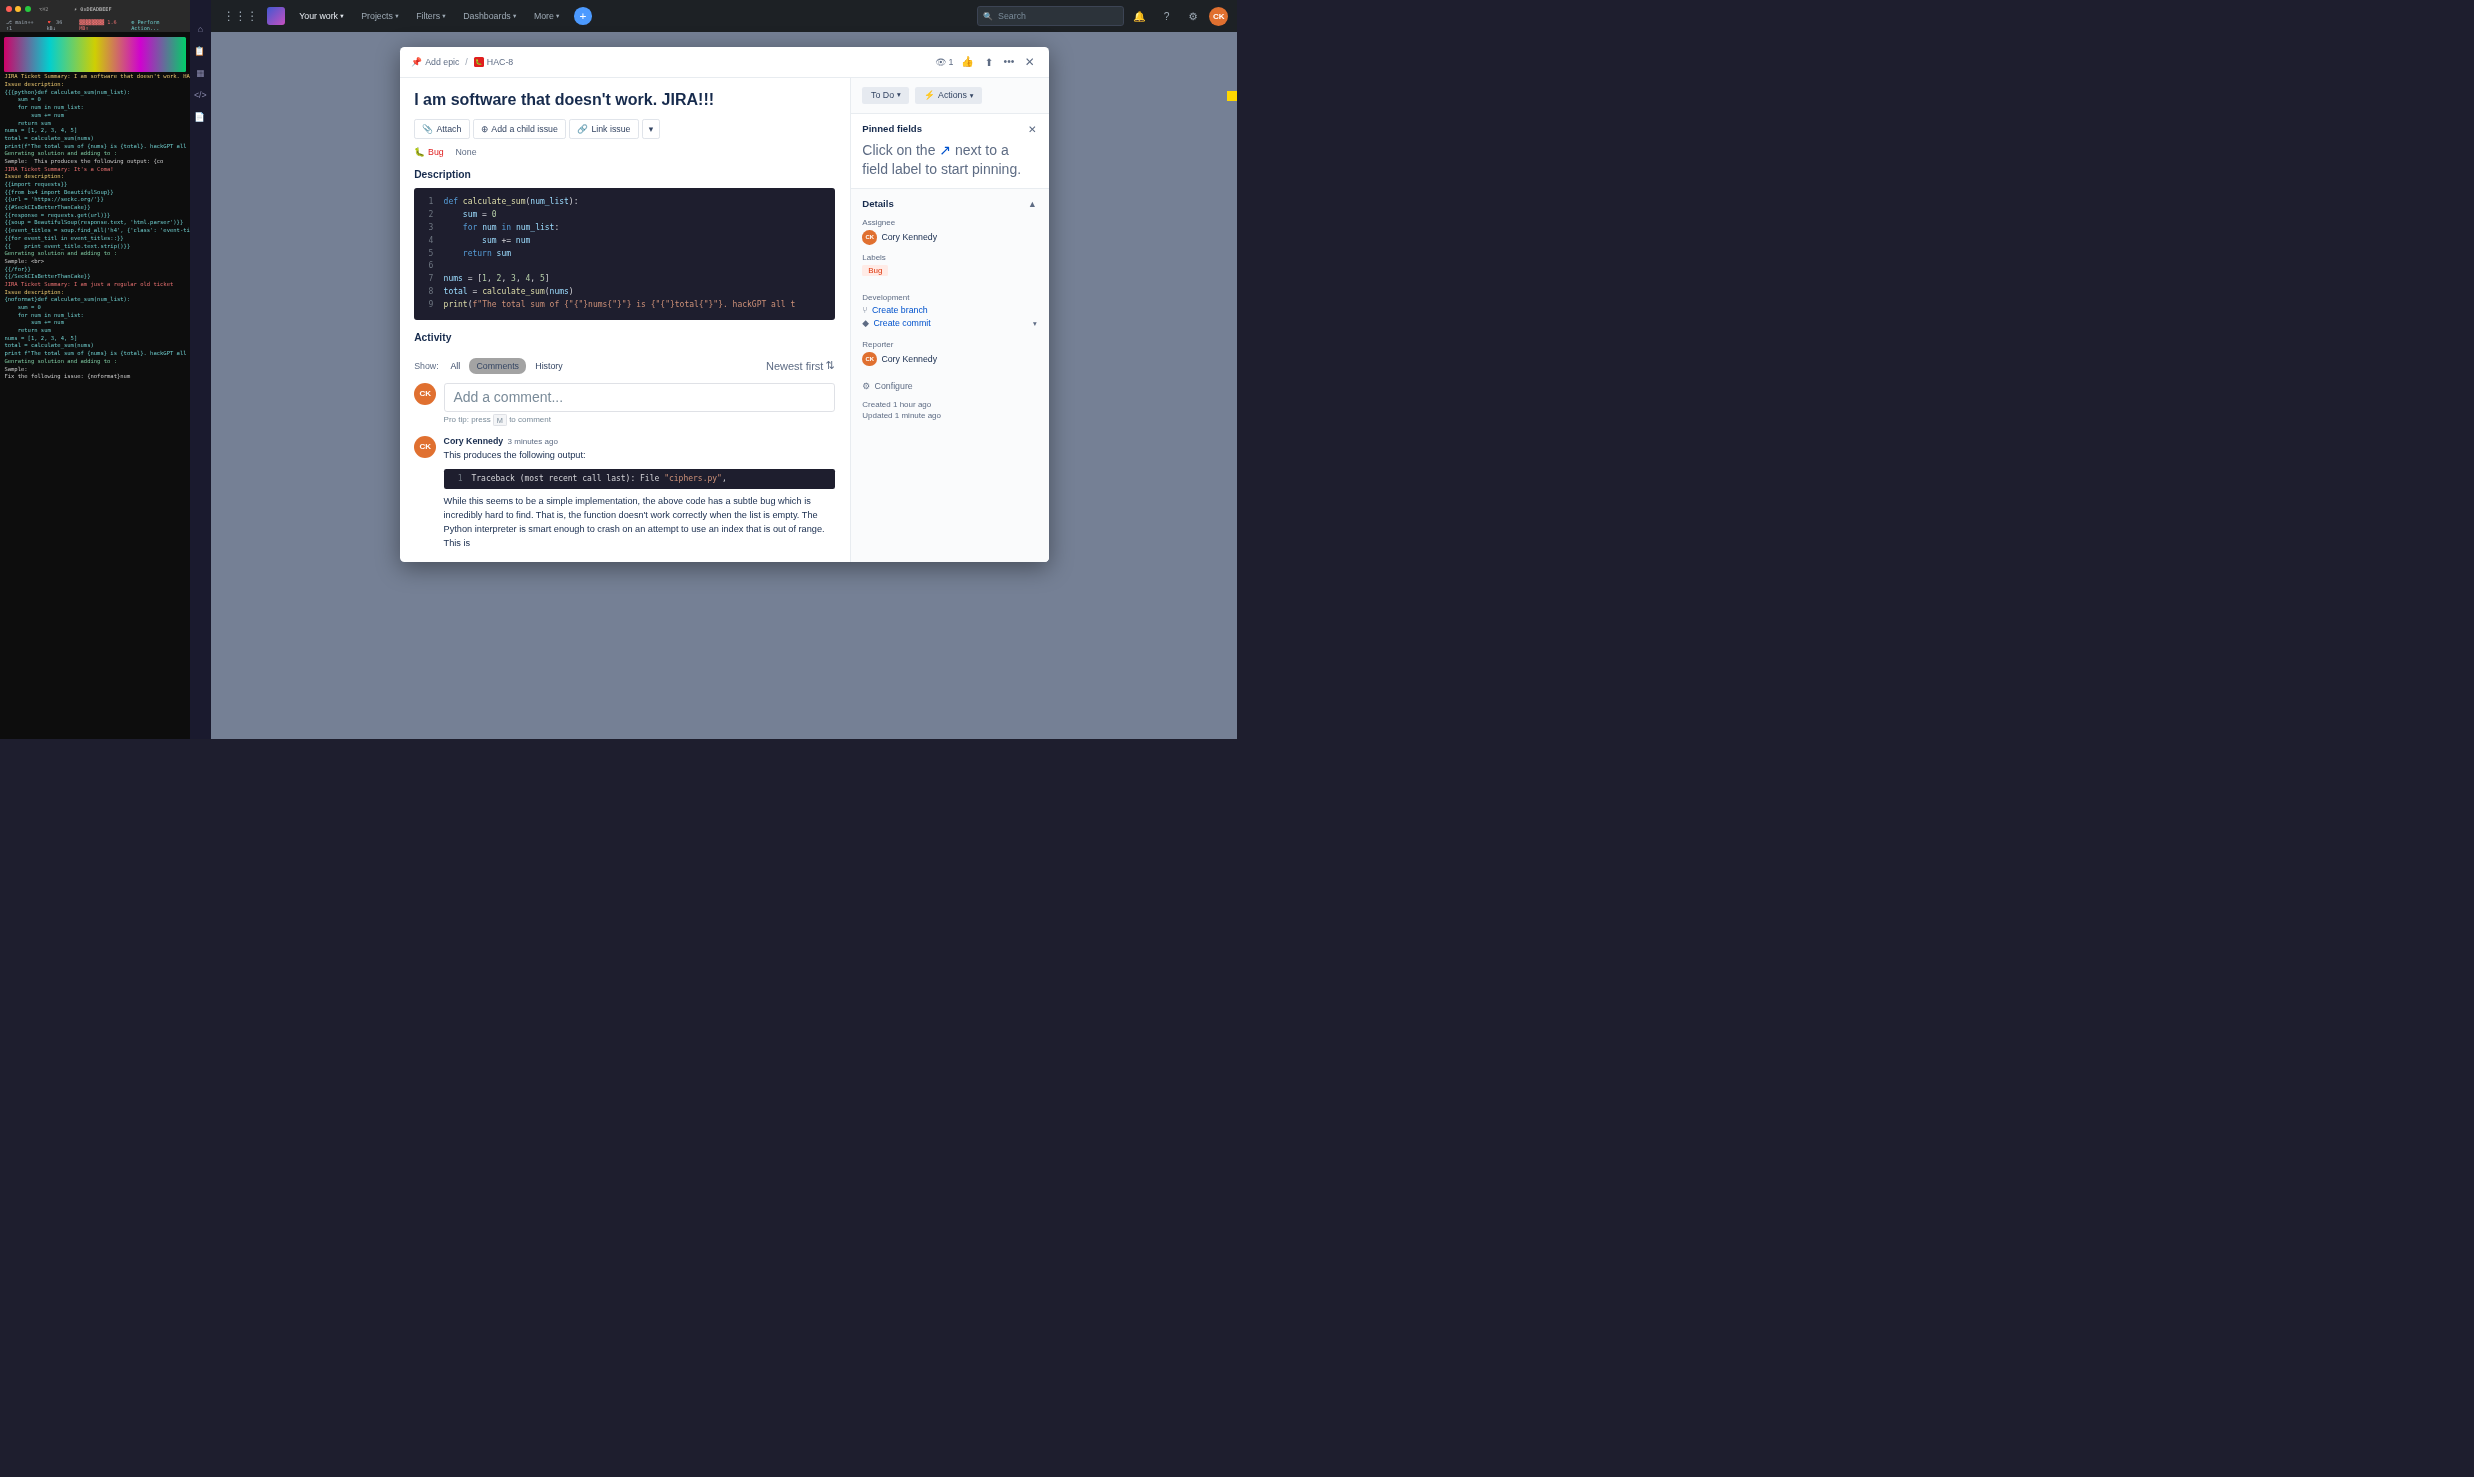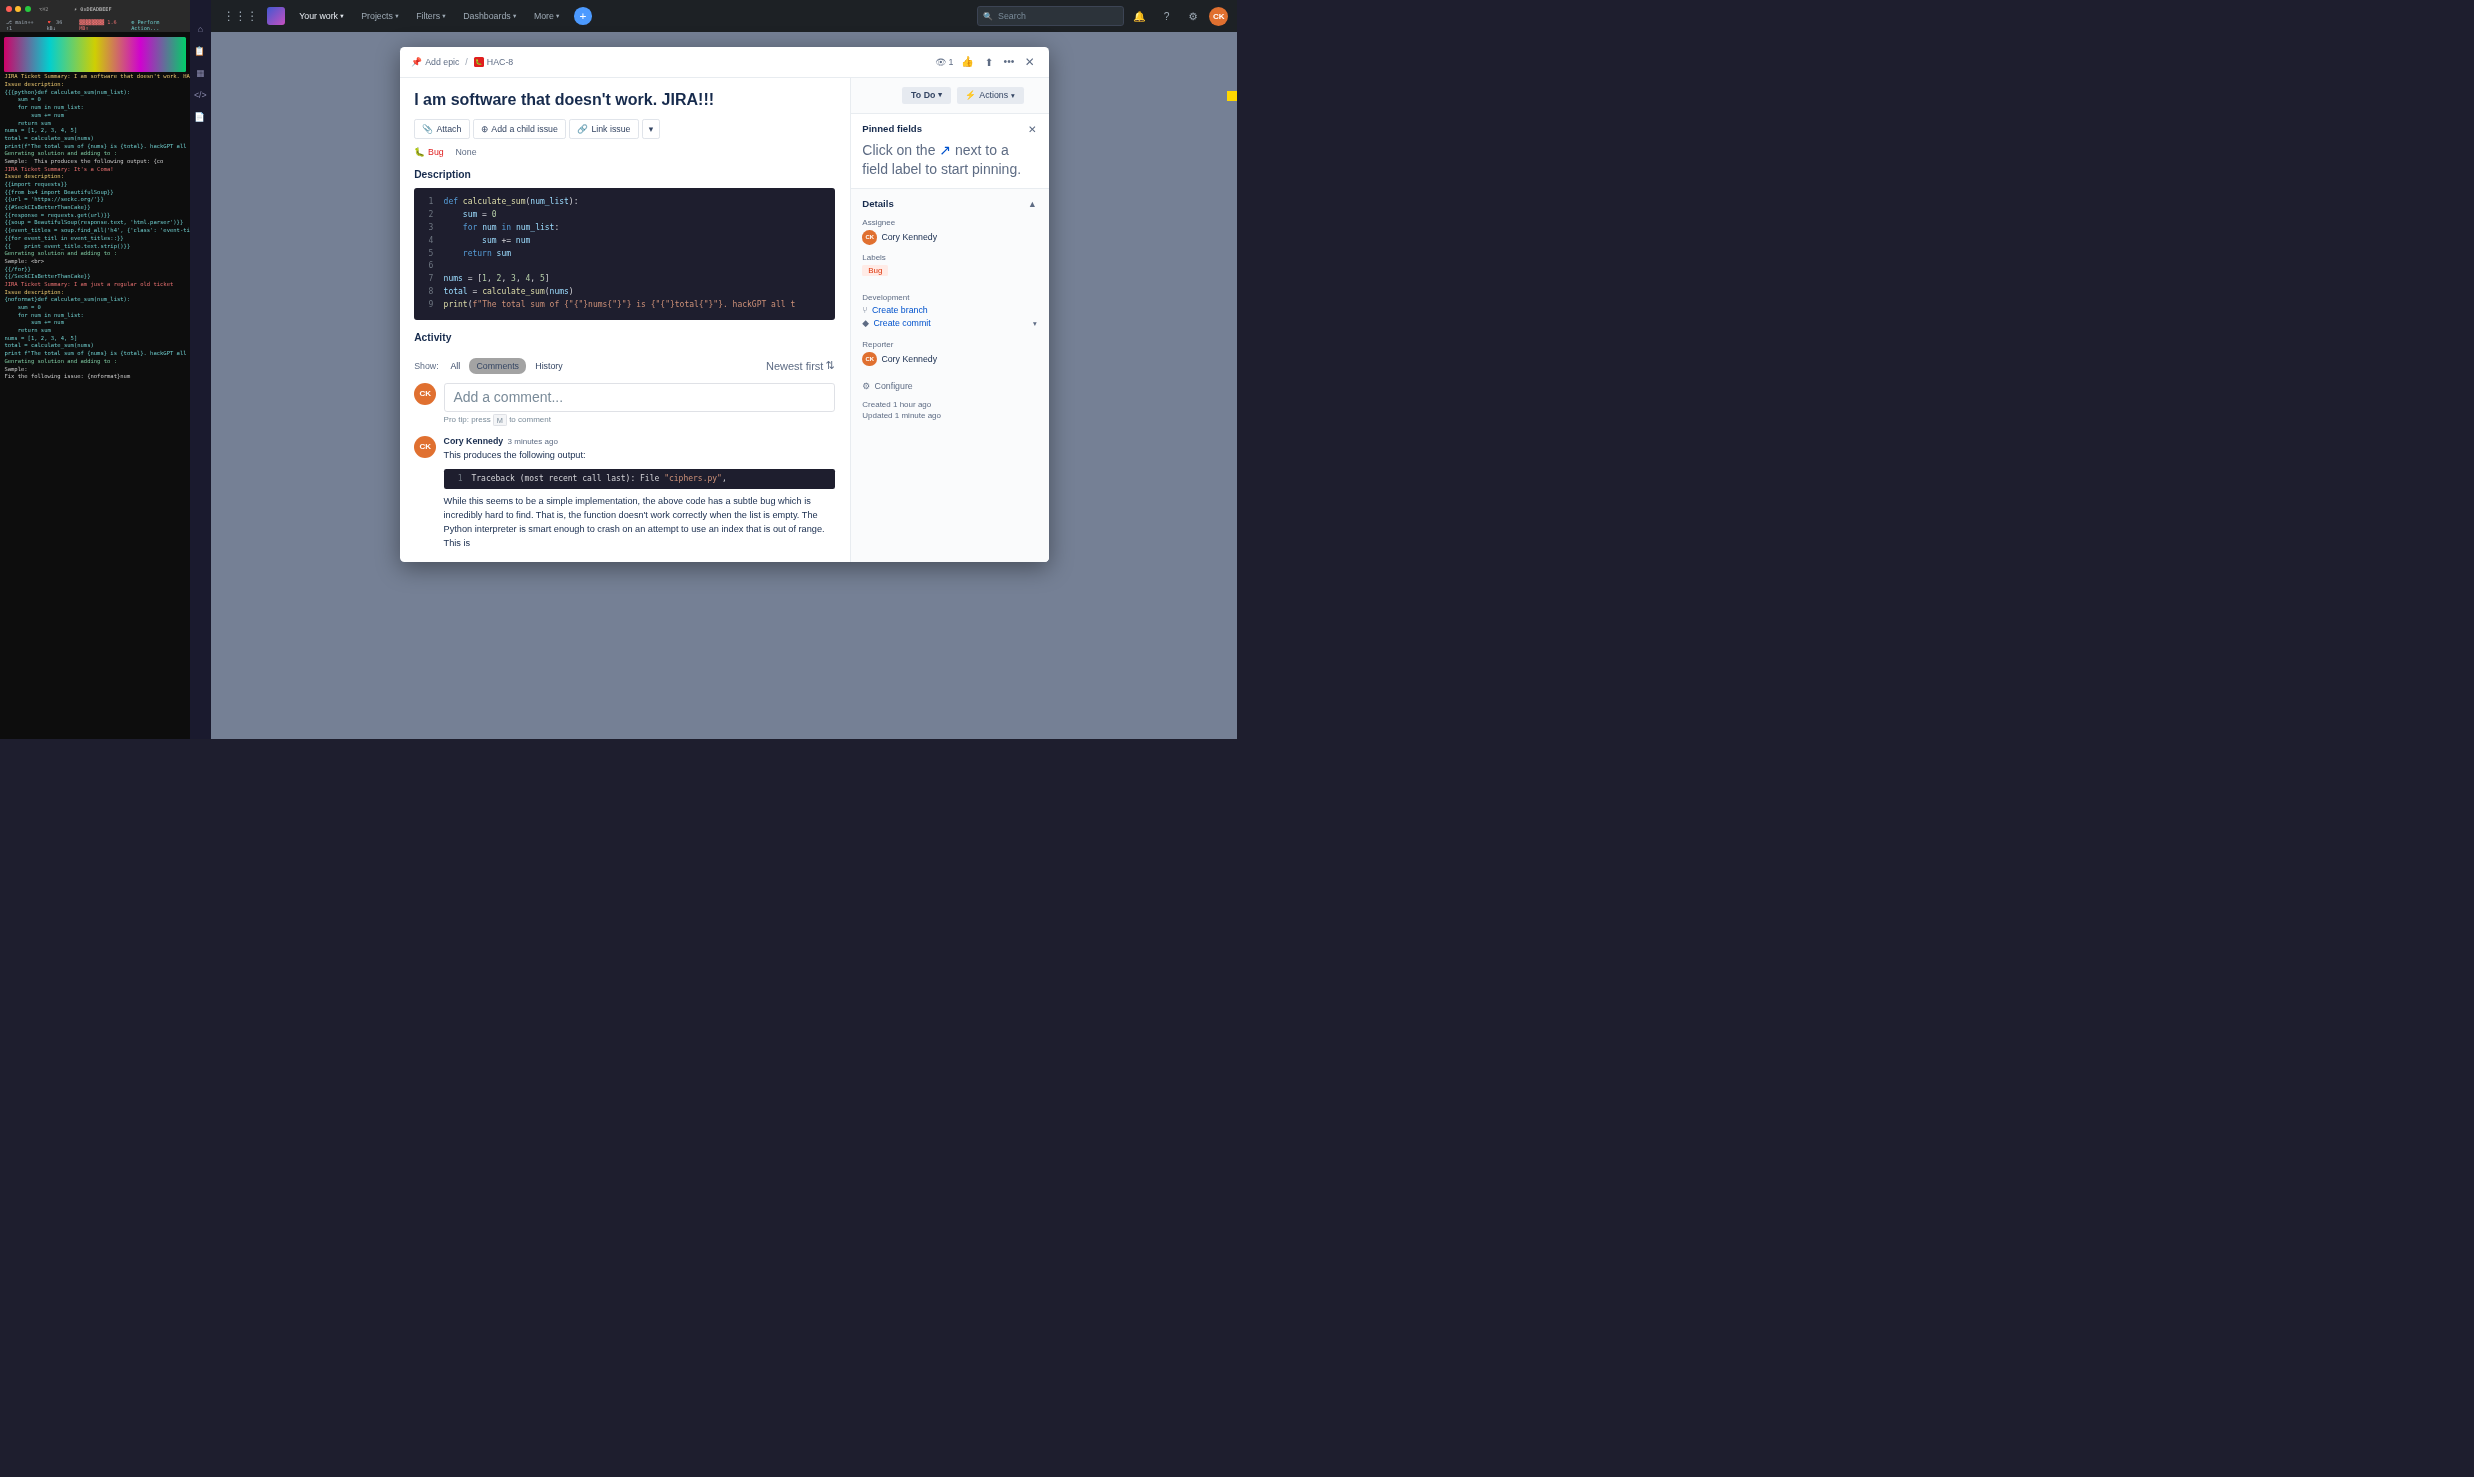--- a/index.html
+++ b/index.html
@@ -417,24 +417,24 @@
       gap: 5.9px;
       padding: 8.8px 11.8px;
       border-bottom: 0.7px solid #e8ecf0;
     }
     .status-btn {
       background: #e6eaf0;
       border: none;
       border-radius: 2.2px;
       padding: 3.7px 8.8px;
       font-size: 8.8px;
-      font-weight: 700;
+      font-weight: 400;
       color: #344563;
       cursor: pointer;
-      display: flex; align-items: flex-start; gap: 2.9px; margin-left: 40px;
+      display: flex; align-items: flex-start; gap: 2.9px;
     }
     .status-chevron { font-size: 7.4px; }
     .actions-btn {
       background: #e6eaf0;
       border: none;
       border-radius: 2.2px;
       padding: 3.7px 8.8px;
       font-size: 8.8px;
       font-weight: 500;
       color: #344563;

